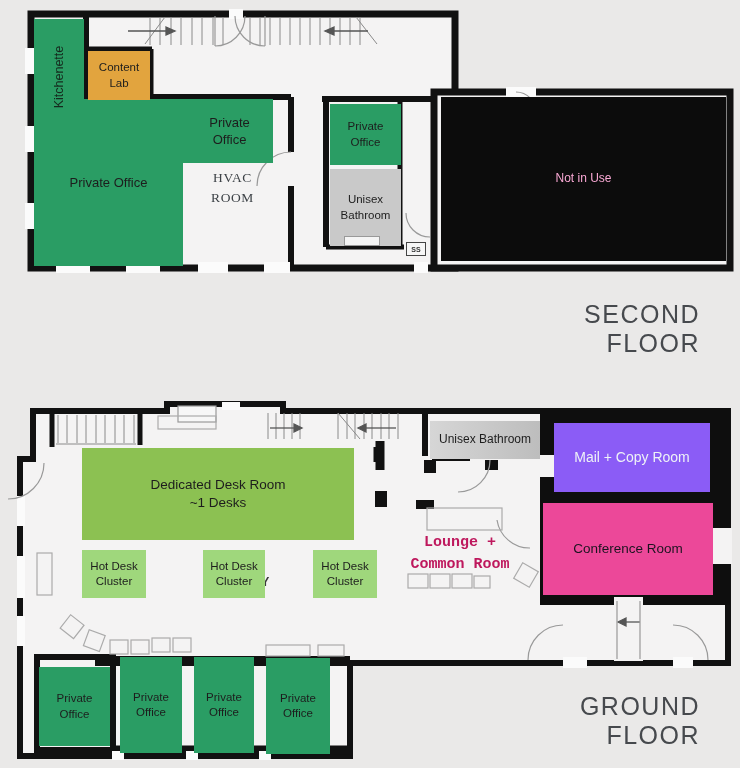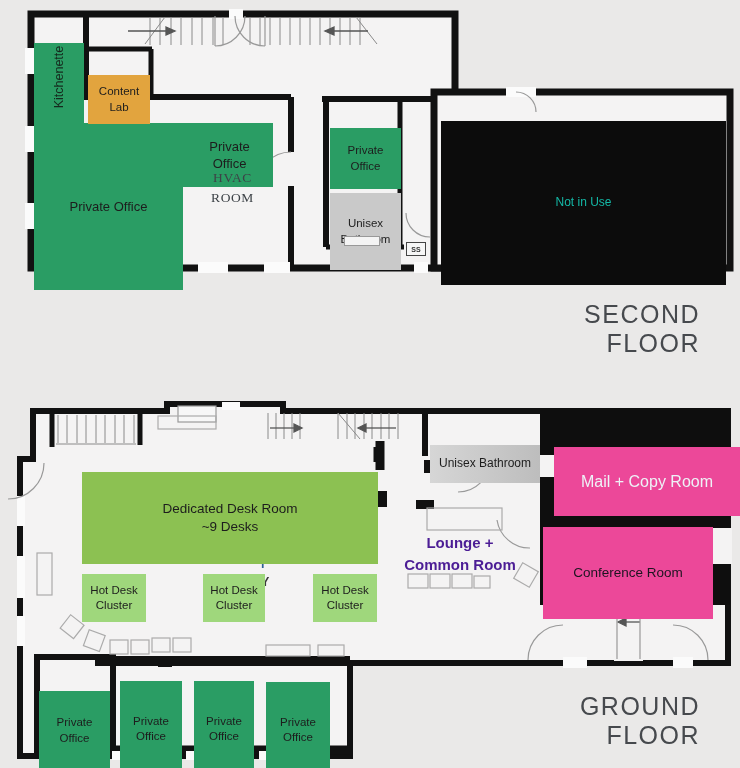--- a/index.html
+++ b/index.html
@@ -5,21 +5,21 @@
   html,body{margin:0;padding:0;}
   body{
     width:740px;height:768px;position:relative;overflow:hidden;
     background:#eae9e8;
     font-family:"Liberation Sans",sans-serif;
   }
   #plan{position:absolute;left:0;top:0;width:740px;height:768px;}
   svg.walls{position:absolute;left:0;top:0;z-index:1;}
   .room{
     position:absolute;display:flex;align-items:center;justify-content:center;
-    text-align:center;z-index:3;color:#1d1d1d;line-height:1.32;margin-top:24px;
+    text-align:center;z-index:3;color:#1d1d1d;line-height:1.32;
   }
   .room .lbl{display:block;}
   .sm{font-size:11.5px;}
   .md{font-size:13px;}
   .wrap48{max-width:50px;}
   .wrap56{max-width:58px;}
   .floor-title{
     position:absolute;z-index:5;width:210px;text-align:right;
     font-size:25px;letter-spacing:1.5px;color:#46494d;font-weight:400;
   }
@@ -226,28 +226,28 @@
   <div class="room sm" style="left: 330px; top: 169px; width: 71px; height: 77px; background-color: rgb(201, 201, 201);">
     <span class="lbl wrap56">Unisex Bathroom</span>
   </div>
   <div class="sink"></div>
 
   <div class="ssbox">
     <span>SS</span>
   </div>
 
   <div class="room sm" style="left: 441px; top: 97px; width: 285px; height: 164px; background-color: rgb(12, 12, 12);">
-    <span class="lbl" style="font-size: 12px; color: #14b8a6;">Not in Use</span>
+    <span class="lbl" style="font-size: 12px; color: #f9a8d4;">Not in Use</span>
   </div>
 
   <div class="floor-title" style="left:490px;top:300px;">SECOND FLOOR</div>
 
-  <div class="room" style="left: 82px; top: 448px; width: 296px; height: 92px; flex-direction: column; font-size: 13.5px; background-color: rgb(140, 193, 82);">
+  <div class="room" style="left: 82px; top: 448px; width: 272px; height: 92px; flex-direction: column; font-size: 13.5px; background-color: rgb(140, 193, 82);">
     <span class="lbl">Dedicated Desk Room</span>
-    <span class="lbl">~9 Desks</span>
+    <span class="lbl">~1 Desks</span>
   </div>
 
   <div class="frag">
     <span class="f1">l</span><br>
     <span class="f2">Y</span>
   </div>
 
   <div class="room sm" style="left: 82px; top: 550px; width: 64px; height: 48px; background-color: rgb(159, 215, 124);">
     <span class="lbl wrap56">Hot Desk Cluster</span>
   </div>
@@ -255,29 +255,29 @@
     <span class="lbl wrap56">Hot Desk Cluster</span>
   </div>
   <div class="room sm" style="left: 313px; top: 550px; width: 64px; height: 48px; background-color: rgb(159, 215, 124);">
     <span class="lbl wrap56">Hot Desk Cluster</span>
   </div>
 
   <div class="room bathg" style="left:430px;top:421px;width:110px;height:38px;font-size:12px;">
     <span class="lbl">Unisex Bathroom</span>
   </div>
 
-  <div class="room" style="left: 554px; top: 423px; width: 186px; height: 69px; font-size: 16px; background-color: #ec4899;">
+  <div class="room" style="left: 554px; top: 423px; width: 156px; height: 69px; font-size: 14px; background-color: #8b5cf6;">
     <span class="lbl" style="color: rgb(238, 242, 247);">Mail + Copy Room</span>
   </div>
 
   <div class="room" style="left: 543px; top: 503px; width: 170px; height: 92px; font-size: 13.5px; background-color: #ec4899;">
     <span class="lbl" style="color: rgb(28, 20, 32);">Conference Room</span>
   </div>
 
-  <div class="lounge" style="color: #4c1d95;">
+  <div class="lounge" style="color: #be185d; font-family: Liberation Mono, monospace;">
     <span>Lounge +</span><br>
     <span>Common Room</span>
   </div>
 
   <div class="room sm" style="left: 39px; top: 667px; width: 71px; height: 79px; background-color: rgb(42, 157, 100);">
     <span class="lbl wrap48">Private Office</span>
   </div>
   <div class="room sm" style="left: 120px; top: 657px; width: 62px; height: 96px; background-color: rgb(42, 157, 100);">
     <span class="lbl wrap48">Private Office</span>
   </div>

